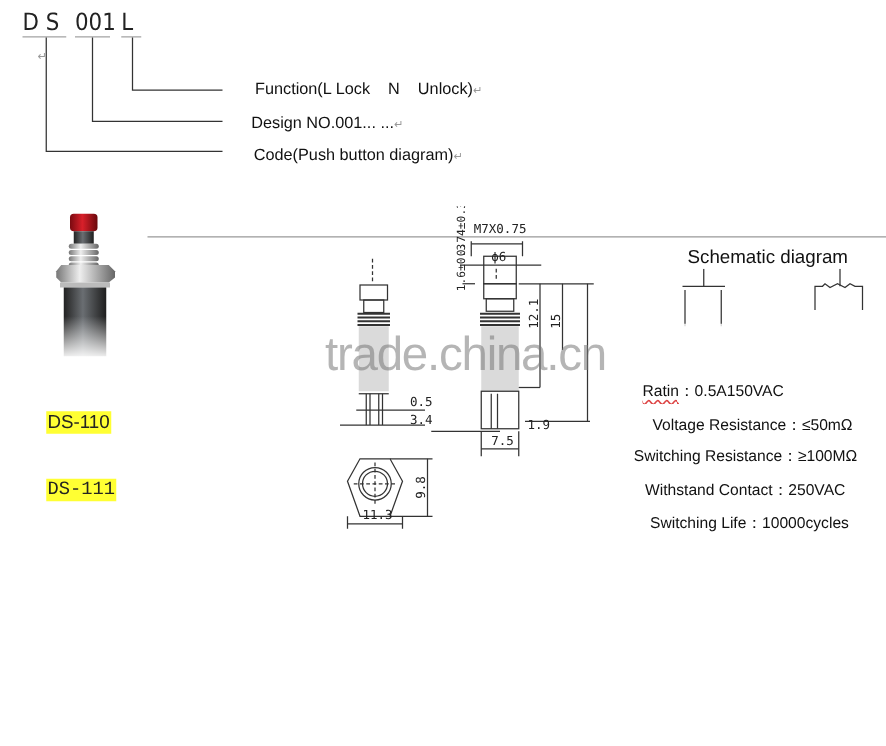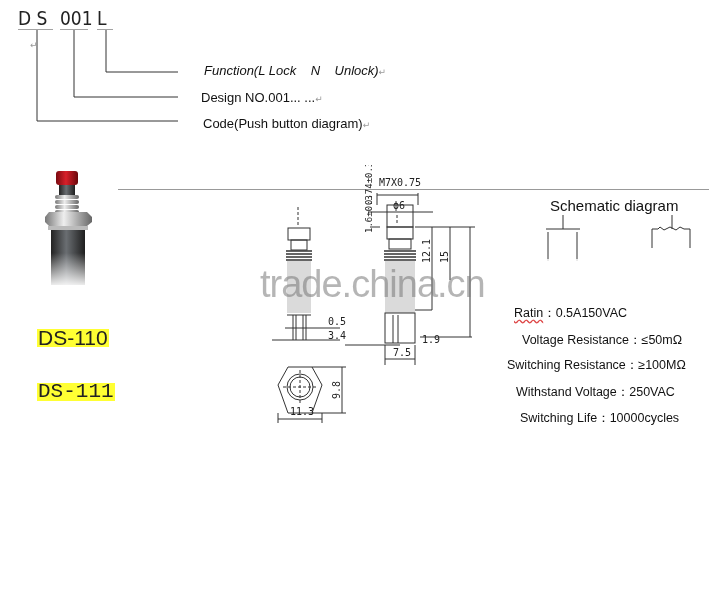--- a/index.html
+++ b/index.html
@@ -3,21 +3,21 @@
 <meta charset="utf-8">
 <style>
   html, body { margin:0; padding:0; background:#fff; }
   body { width:709px; height:597px; position:relative; overflow:hidden;
          font-family: "Liberation Sans", "DejaVu Sans", sans-serif; color:#111; }
   .abs { position:absolute; }
   .code { font-family: "DejaVu Sans Condensed", "DejaVu Sans", sans-serif; font-size:19px; letter-spacing:0px; color:#222; }
   .code-under { border-bottom:1px solid #a3a3a3; }
   .legend-text { font-size:13px; color:#111; white-space:nowrap; }
   .ret { color:#999; font-size:9px; }
-  .model { background:#ffff33; font-size:21px; padding:0 1px; line-height:18px; color:#222; }
+  .model { background:#ffff33; font-size:15px; padding:0 1px; line-height:18px; color:#222; }
   .spec { font-size:12.5px; white-space:nowrap; color:#111; }
   .dim { font-family:"DejaVu Sans Mono", monospace; font-size:10px; color:#222; }
   .watermark { font-size:38px; color:rgba(120,120,120,0.55); letter-spacing:-1px; font-family:"Liberation Sans", sans-serif;margin-left:28px; }
   .schem-title { font-size:15px; color:#111; }
 </style>
 </head>
 <body>
 
 <div>
   <div class="abs code code-under" style="left:18px;top:7px;width:35px;">
@@ -26,21 +26,21 @@
   <div class="abs code code-under" style="left:60px;top:7px;width:28px;">001</div>
   <div class="abs code code-under" style="left:97px;top:7px;width:16px;">L</div>
   <span class="abs ret" style="left:30px;top:40px;">↵</span>
 
   <svg class="abs" style="left:0;top:0;" width="200" height="140">
     <polyline points="106,30 106,72 178,72" fill="none" stroke="#333" stroke-width="1"></polyline>
     <polyline points="74,30 74,97 178,97" fill="none" stroke="#333" stroke-width="1"></polyline>
     <polyline points="37,30 37,121 178,121" fill="none" stroke="#333" stroke-width="1"></polyline>
   </svg>
 
-  <div class="abs legend-text" style="left:204px;top:63px;font-style:italic;">
+  <div class="abs legend-text" style="left:204px;top:63px;">
     <span style="white-space:pre;">Function(L Lock    N    Unlock)</span><span class="ret">↵</span>
   </div>
   <div class="abs legend-text" style="left:201px;top:90px;">
     <span>Design NO.001... ...</span><span class="ret">↵</span>
   </div>
   <div class="abs legend-text" style="left:203px;top:116px;">
     <span>Code(Push button diagram)</span><span class="ret">↵</span>
   </div>
 </div>
 
@@ -174,18 +174,18 @@
   <div class="abs spec" style="left:514px;top:305px;">
     <span style="text-decoration:underline wavy #d44; text-underline-offset:2px;">Ratin</span><span>：</span><span>0.5A150VAC</span>
   </div>
   <div class="abs spec" style="left:522px;top:332px;">
     <span>Voltage Resistance</span><span>：</span><span>≤50mΩ</span>
   </div>
   <div class="abs spec" style="left:507px;top:357px;">
     <span>Switching Resistance</span><span>：</span><span>≥100MΩ</span>
   </div>
   <div class="abs spec" style="left:516px;top:384px;">
-    <span>Withstand Voltage</span><span>：</span><span>250VAC</span>
+    <span>Withstand Contact</span><span>：</span><span>250VAC</span>
   </div>
   <div class="abs spec" style="left:520px;top:410px;">
     <span>Switching Life</span><span>：</span><span>10000cycles</span>
   </div>
 </div>
 
 </body></html>

